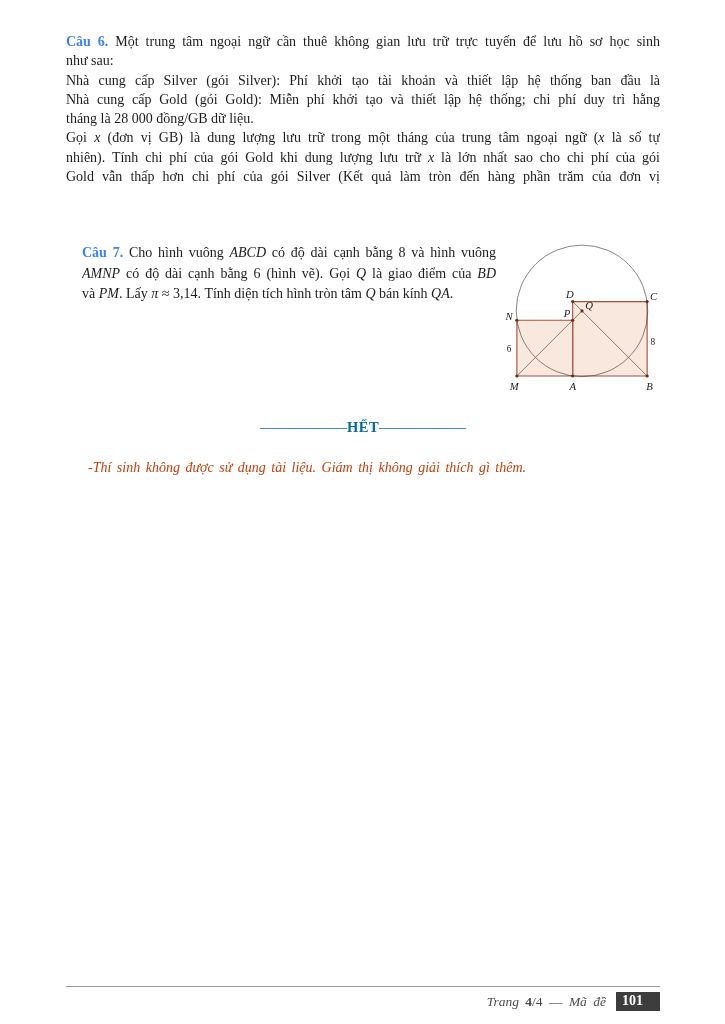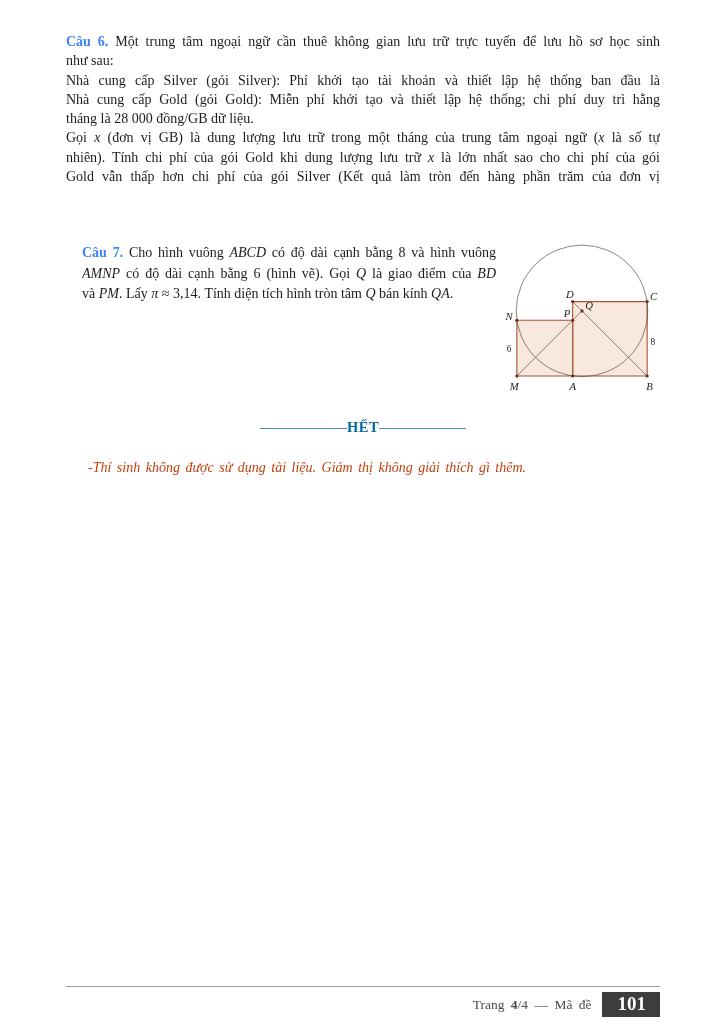--- a/index.html
+++ b/index.html
@@ -9,32 +9,32 @@
   }
   .abs{position:absolute;}
   
   .tline{height:19.3px;line-height:19.3px;font-size:14px;
          text-align:justify;text-align-last:justify;overflow:hidden;white-space:nowrap;}
   .tline.ll{text-align-last:left;}
   #cau7-text .tline{height:20.5px;line-height:20.5px;margin-left:16px;}
   .ql{color:#3b82f6;font-weight:bold;}
   .it{font-style:italic;}
   .fb{font-weight:bold;font-style:normal;}
-  .fit{}
+  .fit{font-style:italic;}
   #cau6{left:66px;top:32px;width:594px;}
   #cau7-text{left:66px;top:243px;width:430px;}
   #figure{left:499px;top:240px;width:166px;height:154px;}
   #het{left:66px;top:419px;width:594px;text-align:center;font-size:14.5px;color:#0369a1;}
   #het .b{font-weight:bold;letter-spacing:0.5px;}
   #note{left:88px;top:460px;font-size:14px;font-style:italic;color:#c2410c;word-spacing:2px;}
   #footer-rule{left:66px;top:986px;width:594px;height:0;border-top:1px solid #9a9a9a;}
   #footer{top:992px;right:65px;display:flex;align-items:center;font-size:13.5px;color:#4a4a4a;}
   #footer .ftext{margin-right:10px;word-spacing:3px;}
-  .fbox{display:inline-block;min-width:24px;padding:1px 14px 2px 16px;text-align:center;
-        font-size:19px;font-weight:bold;font-style:normal;}
+  .fbox{display:inline-block;min-width:24px;padding:1px 14px 2px 6px;
+        font-size:14px;font-weight:bold;font-style:normal;}
   svg text{font-family:"Liberation Serif", serif;}
   .ptlabel{font-style:italic;font-size:1.15px;}
   .numlabel{font-size:1px;}
 </style>
 </head>
 <body>
 
 <div id="cau6" class="abs">
   <div class="tline"><span class="ql">Câu 6.</span><span> Một trung tâm ngoại ngữ cần thuê không gian lưu trữ trực tuyến để lưu hồ sơ học sinh</span></div>
   <div class="tline ll"><span>như sau:</span></div>

